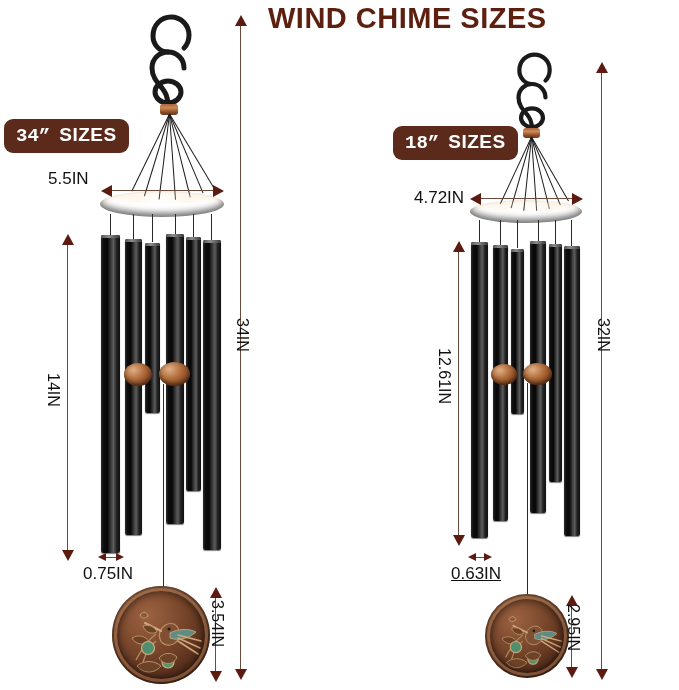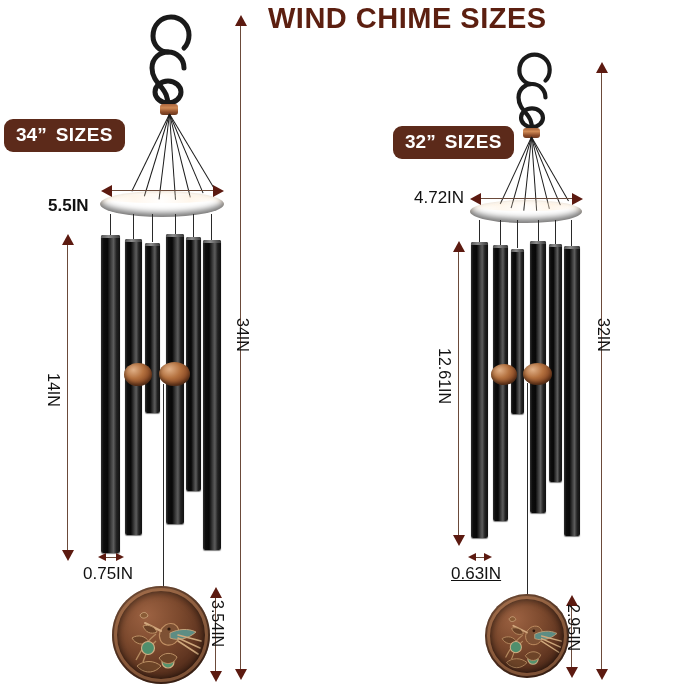--- a/index.html
+++ b/index.html
@@ -19,21 +19,21 @@
   
   .size-badge{
     position:absolute;
     background:#5c2a1a;color:#fff;
     border-radius:9px;
     font-size:19px;font-weight:bold;
     padding:5px 12px 6px 12px;
     white-space:nowrap;
     letter-spacing:.5px;
   }
-  .size-badge .q{letter-spacing:0;}
+  .size-badge .q{letter-spacing:0;font-family:Liberation Mono, monospace;}
   .size-badge .sp{display:inline-block;width:9px;}
 
   
   .dim-label{
     position:absolute;
     font-size:17px;color:#111;white-space:nowrap;
   }
   .dim-vert{
     position:absolute;
     font-size:16px;color:#111;white-space:nowrap;
@@ -181,21 +181,21 @@
   </div>
 </div>
 
 <div class="size-badge" style="left:4px;top:119px;">
   <span class="q">34”</span><span class="sp"></span><span>SIZES</span>
 </div>
 
 <div class="hline" style="left:110px;top:190px;width:104px;"></div>
 <div class="arw arw-left" style="left:101px;top:185px;"></div>
 <div class="arw arw-right" style="left:213px;top:185px;"></div>
-<div class="dim-label" style="left:48px;top:196px;font-weight:bold;">5.5IN</div>
+<div class="dim-label" style="left:48px;top:169px;">5.5IN</div>
 
 <div class="vline" style="left:240px;top:25px;height:648px;"></div>
 <div class="arw arw-up" style="left:235px;top:15px;"></div>
 <div class="arw arw-down" style="left:235px;top:669px;"></div>
 <div class="dim-vert" style="left:251px;top:318px;">34IN</div>
 
 <div class="vline" style="left:67px;top:243px;height:310px;"></div>
 <div class="arw arw-up" style="left:62px;top:234px;"></div>
 <div class="arw arw-down" style="left:62px;top:550px;"></div>
 <div class="dim-vert" style="left:62px;top:373px;">14IN</div>
@@ -265,21 +265,21 @@
         <circle cx="56" cy="76" r="6" fill="#55946f" stroke="#cfae84" stroke-width="1.2"></circle>
         <path d="M47 72 C52 66 60 66 65 71 C62 79 52 80 47 72 Z" fill="#6d4428" stroke="#bb9065" stroke-width="1"></path>
         <path d="M25 80 C32 74 42 74 49 80 C42 88 32 88 25 80 Z" fill="#6d4428" stroke="#bb9065" stroke-width="1"></path>
         <path d="M28 29 C31 25 35 26 36 30 C33 33 29 33 28 29 Z" fill="#8a5c36" stroke="#cba47b" stroke-width=".9"></path>
       </svg>
     </div>
   </div>
 </div>
 
 <div class="size-badge" style="left:393px;top:126px;">
-  <span class="q">32”</span><span class="sp"></span><span>SIZES</span>
+  <span class="q">18”</span><span class="sp"></span><span>SIZES</span>
 </div>
 
 <div class="hline" style="left:479px;top:198px;width:94px;"></div>
 <div class="arw arw-left" style="left:470px;top:193px;"></div>
 <div class="arw arw-right" style="left:572px;top:193px;"></div>
 <div class="dim-label" style="left:414px;top:188px;">4.72IN</div>
 
 <div class="vline" style="left:601px;top:72px;height:601px;"></div>
 <div class="arw arw-up" style="left:596px;top:62px;"></div>
 <div class="arw arw-down" style="left:596px;top:669px;"></div>

